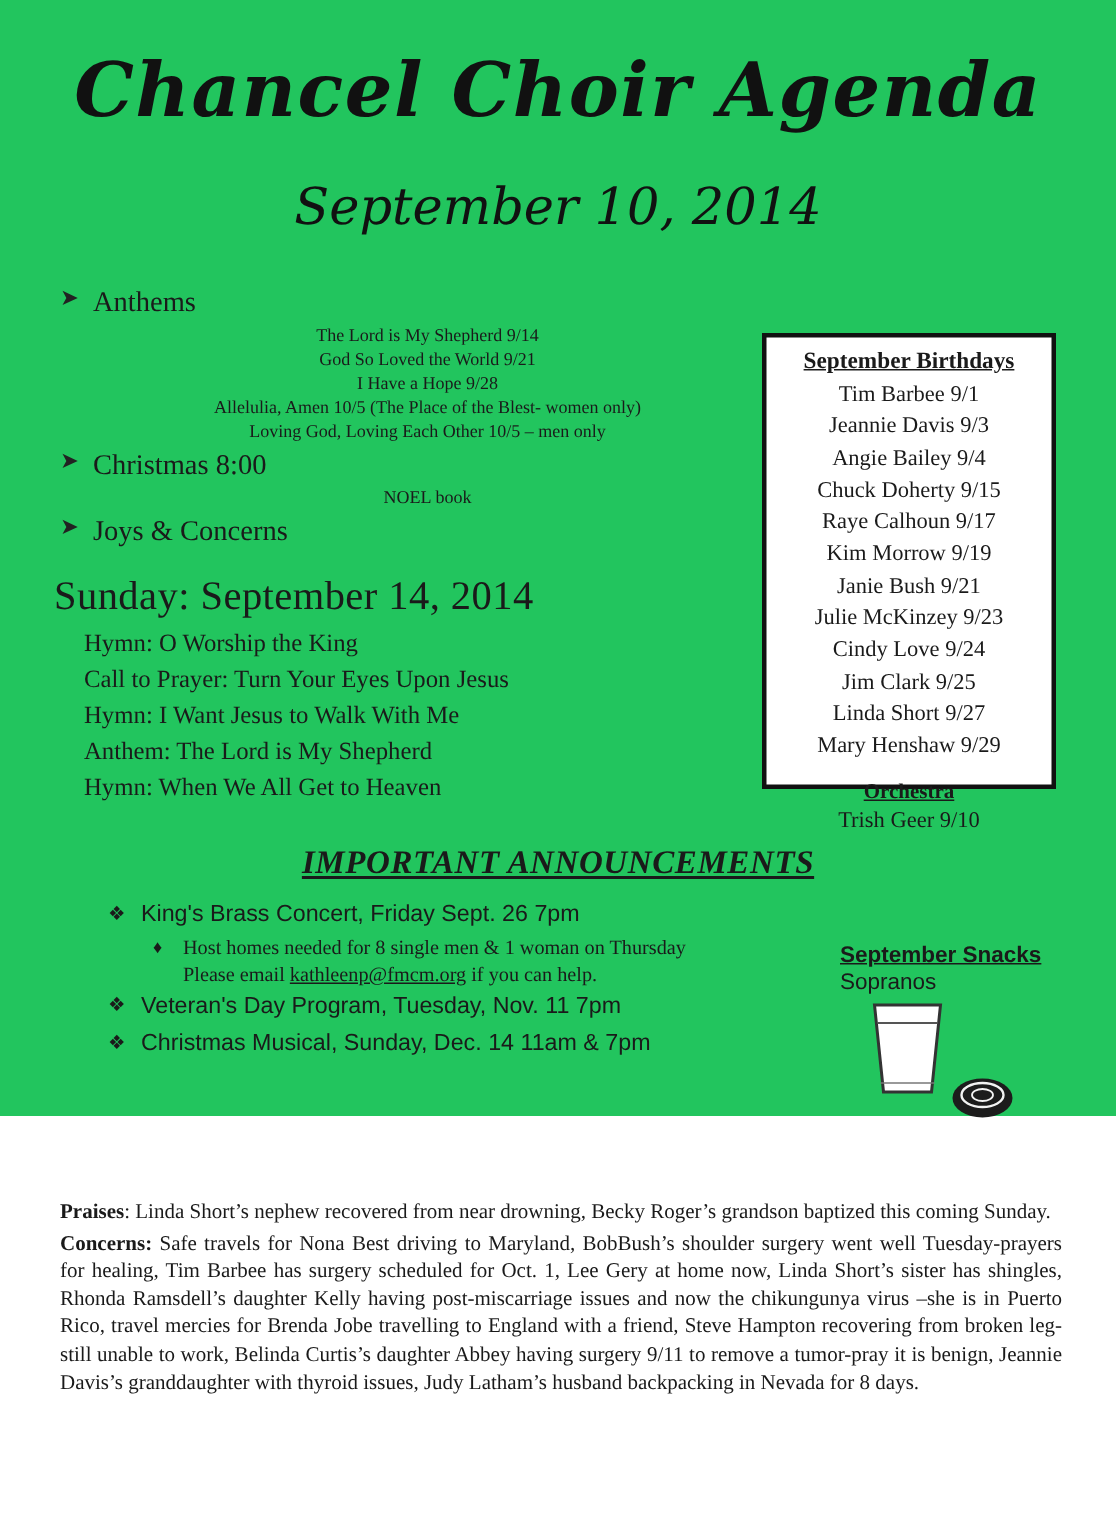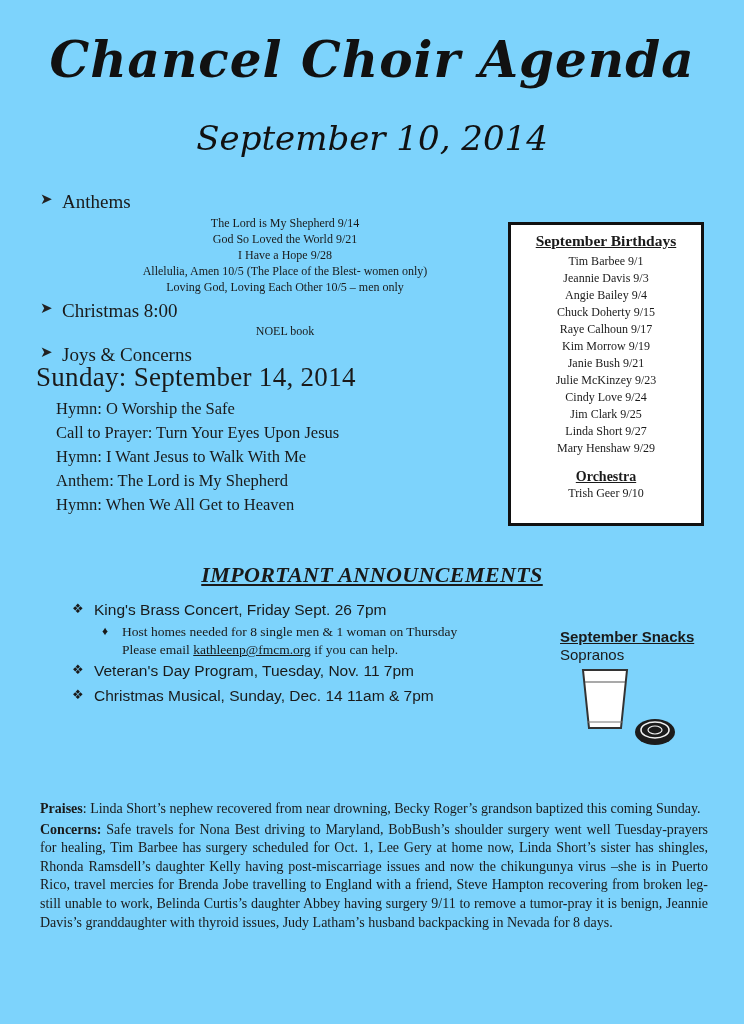--- a/index.html
+++ b/index.html
@@ -11,22 +11,22 @@
     width: 744px;
     height: 1024px;
     position: relative;
     font-family: "Liberation Serif", serif;
     color: #1a1a1a;
     overflow: hidden;
   }
   .page {
     position: relative;
     width: 744px;
-    height: 1024px;
-    background: #7dd3fc;
+    height: 744px;
+    background: #22c55e;
   }
 
   
   .title {
     position: absolute;
     left: 0;
     top: 30px;
     width: 744px;
     text-align: center;
     font-family: "DejaVu Serif", serif;
@@ -76,21 +76,21 @@
     font-size: 12px;
     line-height: 1.33;
     text-align: center;
   }
   .gap { height: 3px; }
 
   
   .sunday {
     position: absolute;
     left: 36px;
-    top: 362px;
+    top: 382px;
     width: 470px;
   }
   .sunday h2 {
     font-size: 27px;
     font-weight: normal;
     margin: 0 0 4px 0;
     letter-spacing: 0.3px;
   }
   .sunday .row {
     font-size: 16.5px;
@@ -111,21 +111,21 @@
     box-sizing: border-box;
     padding-top: 7px;
   }
   .bdaybox .hdr {
     font-weight: bold;
     font-size: 15.5px;
     text-decoration: underline;
     margin-bottom: 3px;
   }
   .bdaybox .nm {
-    font-size: 12px;
+    font-size: 15px;
     line-height: 1.42;
   }
   .bdaybox .orch-hdr {
     font-weight: bold;
     font-size: 14px;
     text-decoration: underline;
     margin-top: 12px;
   }
 
   
@@ -247,21 +247,21 @@
     <div class="gap"></div>
 
     <div class="agenda-head">
       <span class="bullet">➤</span>
       <span>Joys &amp; Concerns</span>
     </div>
   </div>
 
   <div class="sunday">
     <h2>Sunday:   September 14, 2014</h2>
-    <div class="row">Hymn:    O Worship the Safe</div>
+    <div class="row">Hymn:    O Worship the King</div>
     <div class="row">Call to Prayer:  Turn Your Eyes Upon Jesus</div>
     <div class="row">Hymn:   I Want Jesus to Walk With Me</div>
     <div class="row">Anthem:   The Lord is My Shepherd</div>
     <div class="row">Hymn:   When We All Get to Heaven</div>
   </div>
 
   <div class="bdaybox">
     <div class="hdr">September Birthdays</div>
     <div class="nm">Tim Barbee  9/1</div>
     <div class="nm">Jeannie Davis  9/3</div>

